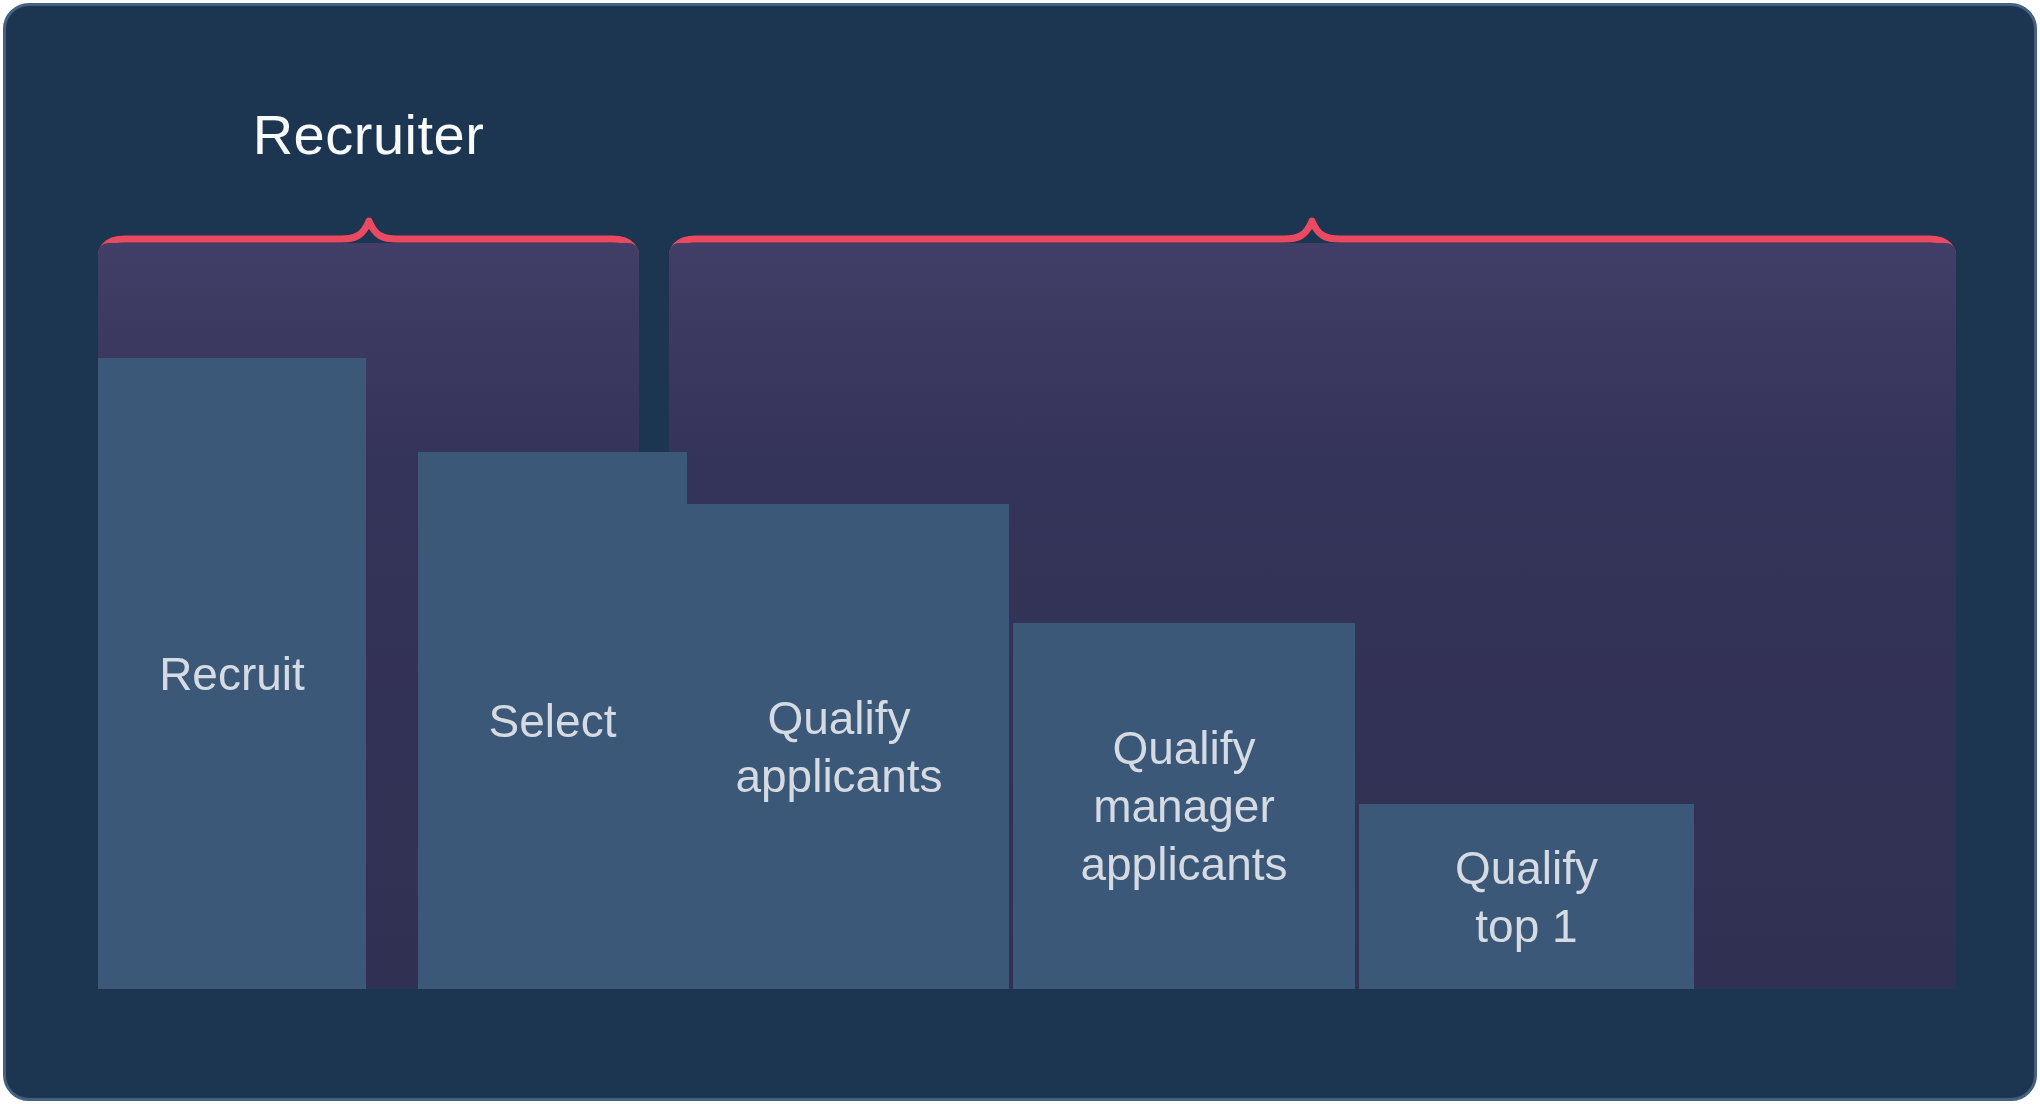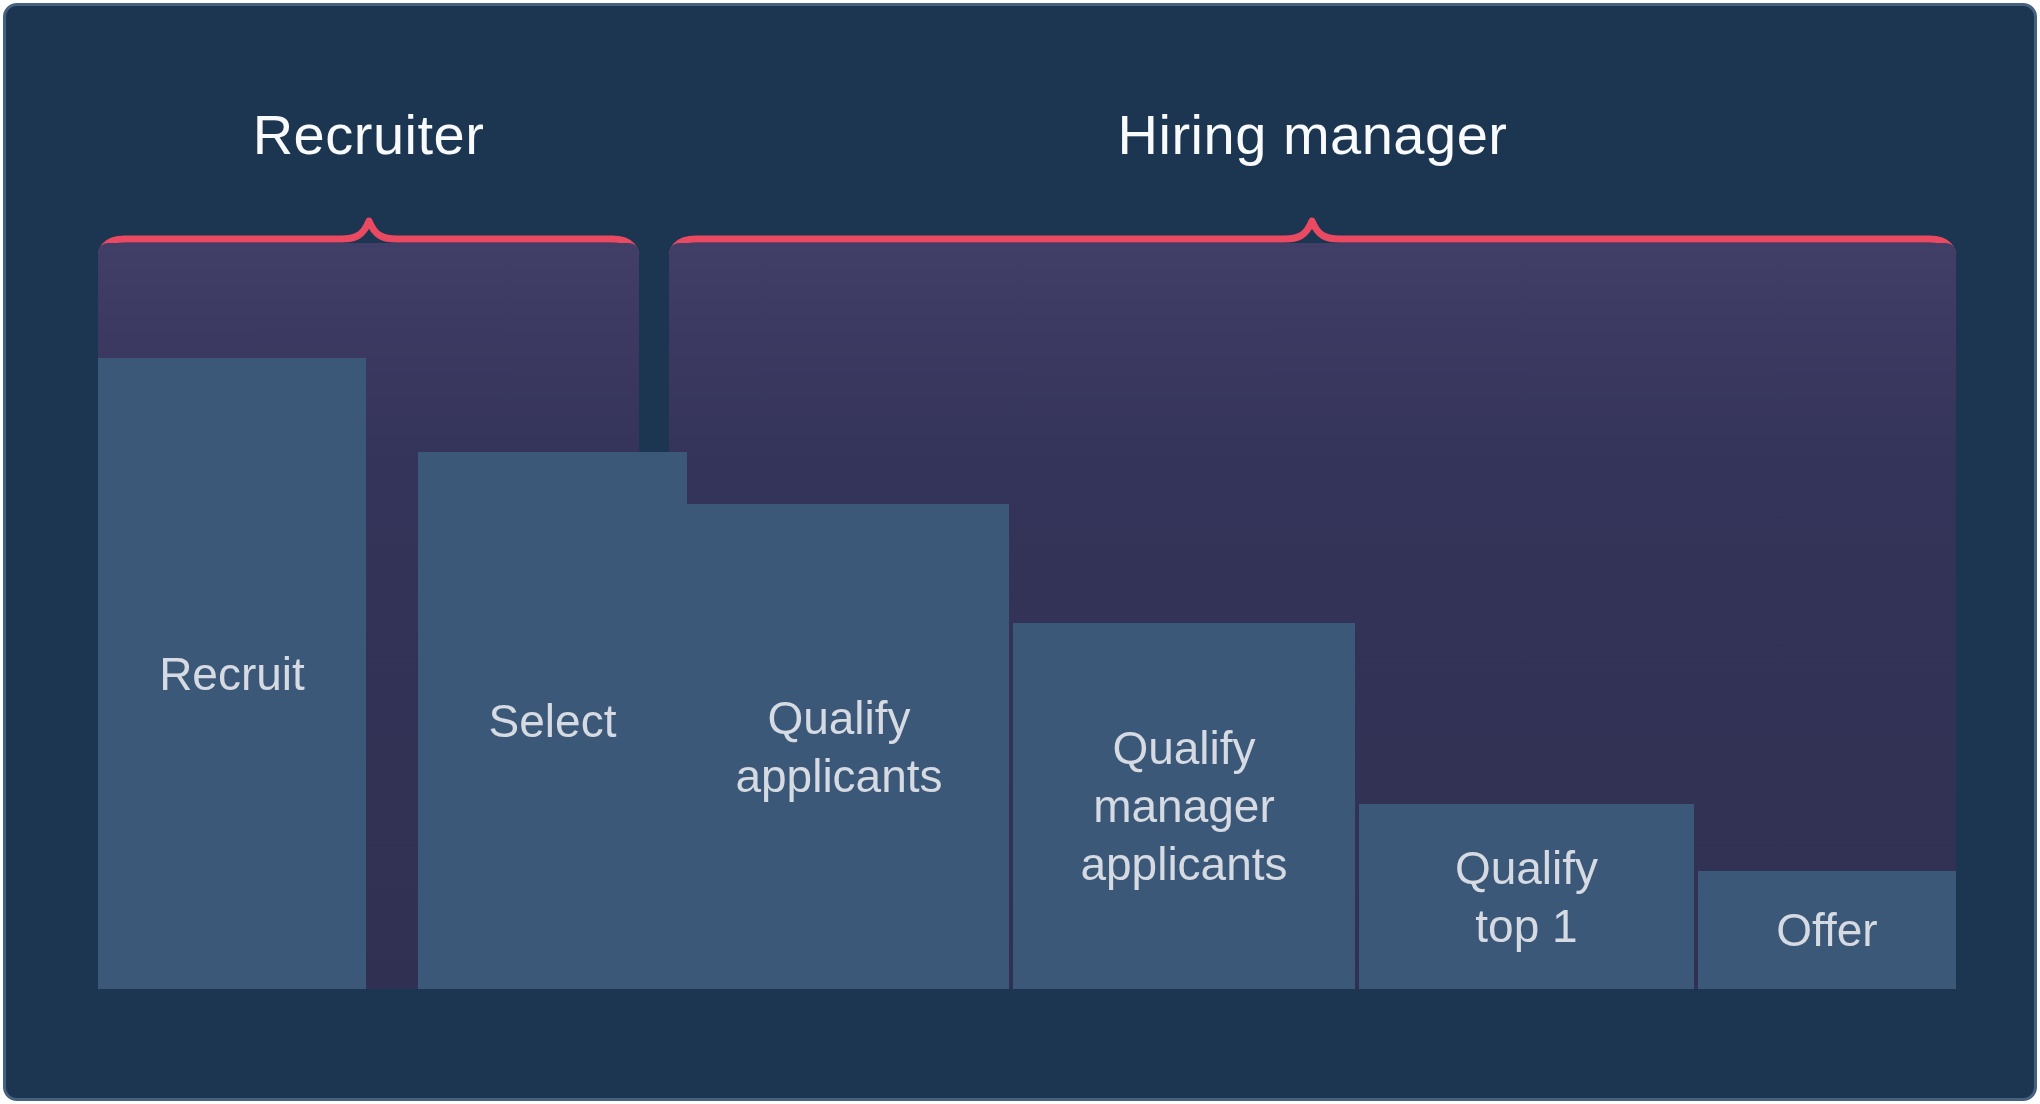--- a/index.html
+++ b/index.html
@@ -14,21 +14,21 @@
     --title-text:#f8fafc;
     --label-text:#d6dbe3;
   }
   *{box-sizing:border-box;}
   body{margin:0;background:var(--page-bg);font-family:"Liberation Sans","DejaVu Sans",sans-serif;}
   .canvas{position:relative;width:2040px;height:1104px;overflow:hidden;}
   .card{
     position:absolute;left:3px;top:3px;width:2034px;height:1098px;
     background:var(--card-bg);
     border:3px solid var(--card-border);
-    border-radius:14px;
+    border-radius:26px;
   }
   .section-title{
     position:absolute;top:98px;height:62px;line-height:62px;
     text-align:center;color:var(--title-text);
     font-size:56px;font-weight:500;letter-spacing:0.5px;
   }
   .title-left{left:92px;width:541px;}
   .title-right{left:663px;width:1287px;}
   .brace{position:absolute;top:205px;height:64px;}
   .brace-left{left:92px;width:541px;}
@@ -54,21 +54,20 @@
   #bar-qualify-top3  {left:1353px;top:798px;width:335px;height:185px;}
   #bar-offer         {left:1692px;top:865px;width:258px;height:118px;}
 </style>
 </head>
 <body>
 
 <div class="canvas">
   <div class="card">
 
     <div class="section-title title-left">Recruiter</div>
-    <div class="section-title title-right">Hiring manager</div>
 
     <svg class="brace brace-left" viewBox="0 0 541 64" xmlns="http://www.w3.org/2000/svg">
       <path d="M 2 54 C 2 38, 7 28, 27 28 L 243 28 C 257 28, 265 25, 271 10 C 277 25, 285 28, 299 28 L 514 28 C 534 28, 539 38, 539 54"></path>
     </svg>
     <svg class="brace brace-right" viewBox="0 0 1287 64" xmlns="http://www.w3.org/2000/svg">
       <path d="M 2 54 C 2 38, 7 28, 27 28 L 615 28 C 629 28, 637 25, 643 10 C 649 25, 657 28, 671 28 L 1260 28 C 1280 28, 1285 38, 1285 54"></path>
     </svg>
 
     <div class="panel panel-left"></div>
     <div class="panel panel-right"></div>
@@ -90,18 +89,15 @@
       <span>Qualify</span>
       <span>manager</span>
       <span>applicants</span>
     </div>
 
     <div class="bar" id="bar-qualify-top3">
       <span>Qualify</span>
       <span>top 1</span>
     </div>
 
-    <div class="bar" id="bar-offer">
-      <span>Offer</span>
-    </div>
 
   </div>
 </div>
 
 </body></html>

